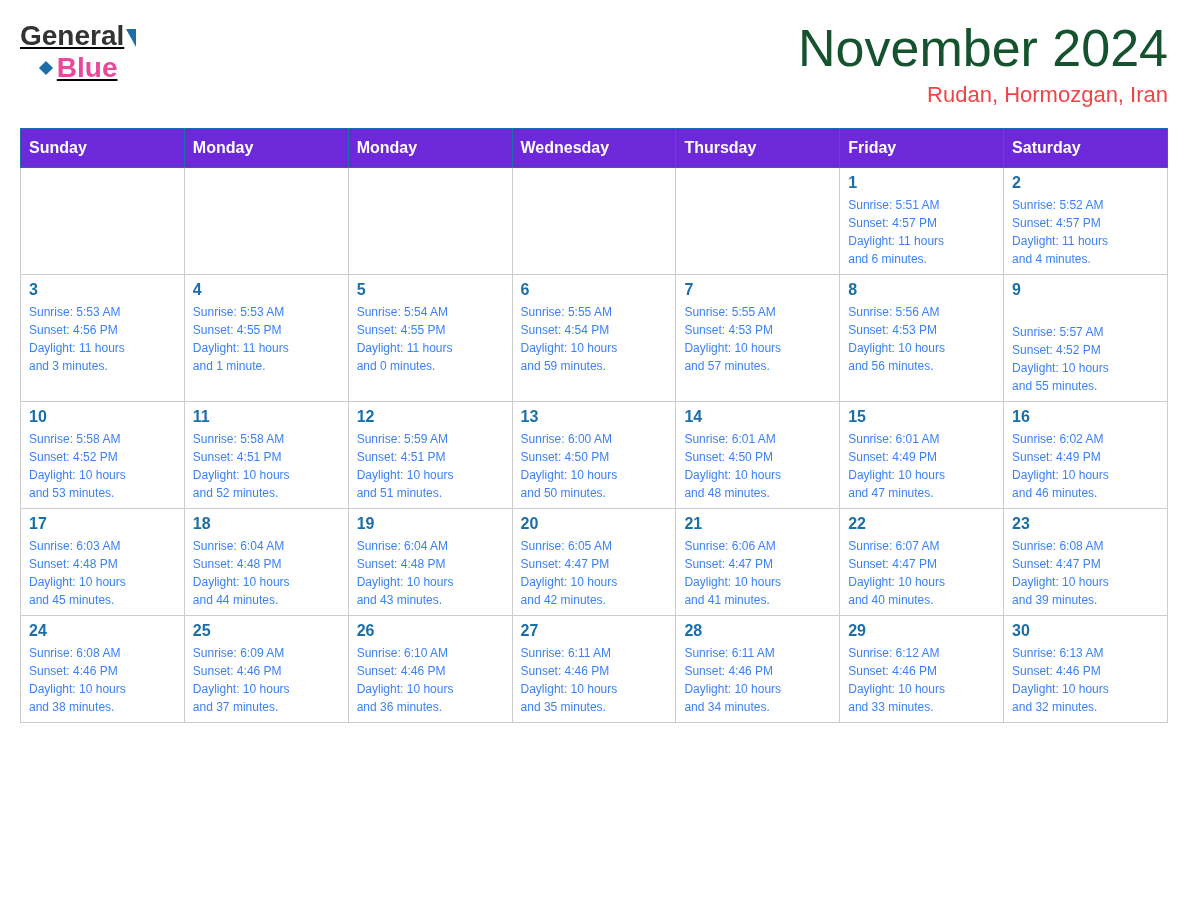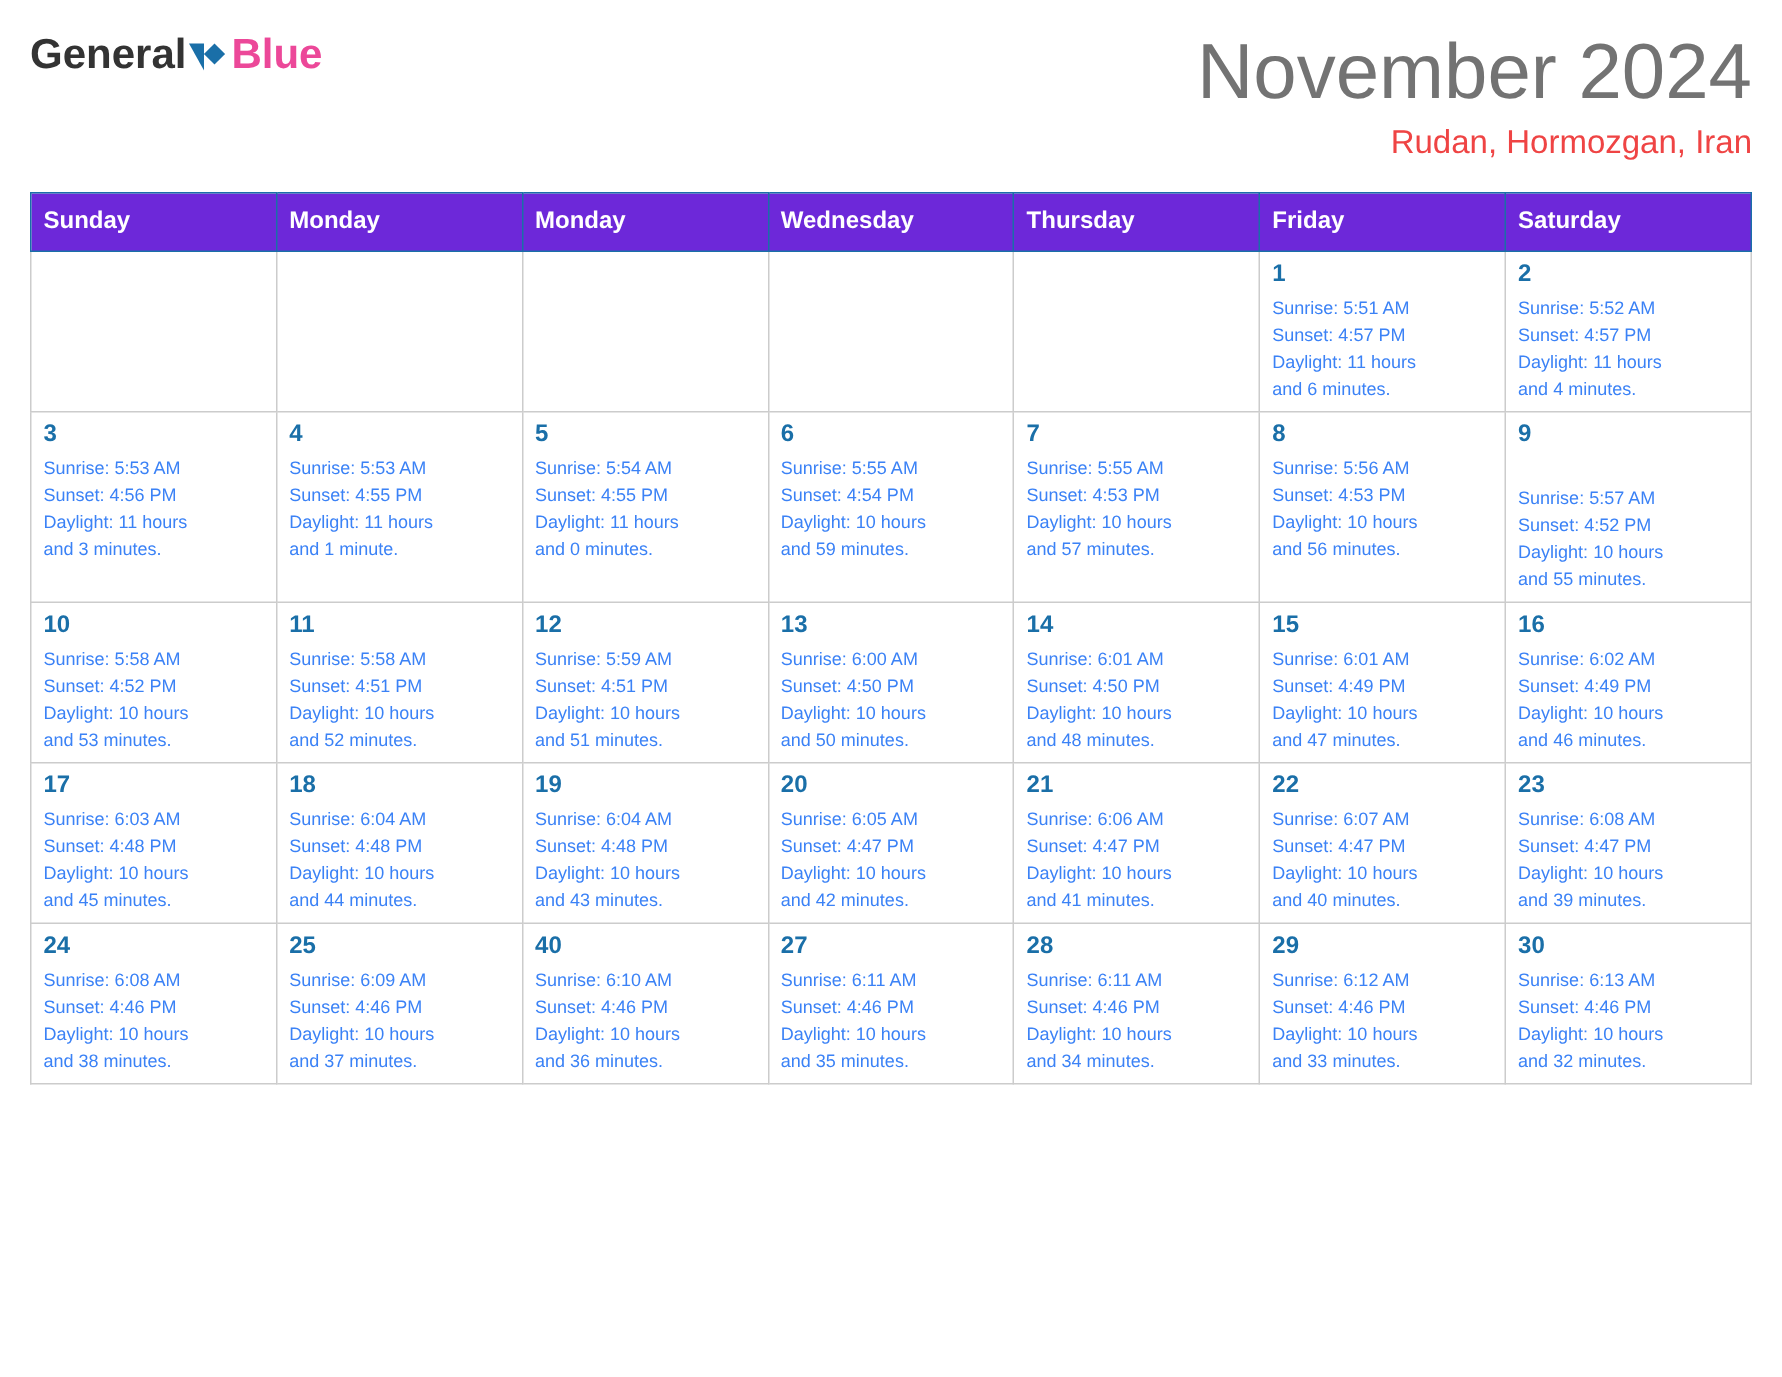--- a/index.html
+++ b/index.html
@@ -11,22 +11,23 @@
       padding: 20px;
     }
     .header {
       display: flex;
       justify-content: space-between;
       align-items: flex-start;
       margin-bottom: 20px;
     }
     .logo {
       display: flex;
-      flex-direction: row;
+      flex-direction: column;
       align-items: center;
+      text-decoration: underline;
     }
     .logo-general {
       font-size: 28px;
       font-weight: bold;
       color: #333;
       display: flex;
       align-items: center;
     }
     .logo-arrow {
       width: 0;
@@ -42,21 +43,21 @@
       font-weight: bold;
       color: #ec4899;
       margin-left: 2px;
     }
     .title-area {
       text-align: right;
     }
     .calendar-title {
       font-size: 52px;
       font-weight: normal;
-      color: #737373;
+      color: #14532d;
       line-height: 1.1;
     }
     .calendar-subtitle {
       font-size: 22px;
       color: #ef4444;
       margin-top: 5px;
     }
     .calendar {
       width: 100%;
       border-collapse: collapse;
@@ -316,21 +317,21 @@
 and 38 minutes.</div>
         </td>
         <td>
           <span class="day-number">25</span>
           <div class="day-info" style="white-space: pre-line;">Sunrise: 6:09 AM
 Sunset: 4:46 PM
 Daylight: 10 hours
 and 37 minutes.</div>
         </td>
         <td>
-          <span class="day-number">40</span>
+          <span class="day-number">26</span>
           <div class="day-info" style="white-space: pre-line;">Sunrise: 6:10 AM
 Sunset: 4:46 PM
 Daylight: 10 hours
 and 36 minutes.</div>
         </td>
         <td>
           <span class="day-number">27</span>
           <div class="day-info" style="white-space: pre-line;">Sunrise: 6:11 AM
 Sunset: 4:46 PM
 Daylight: 10 hours

